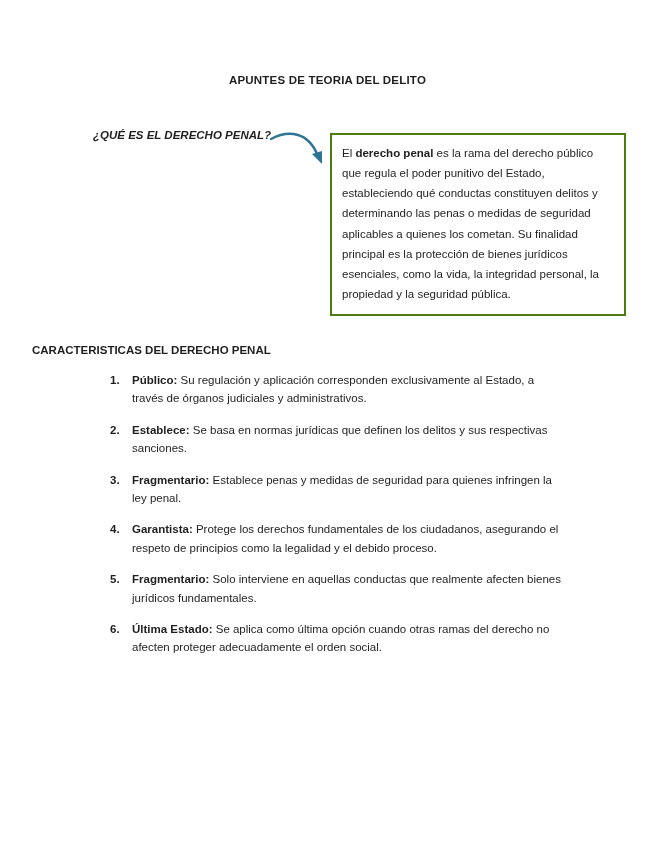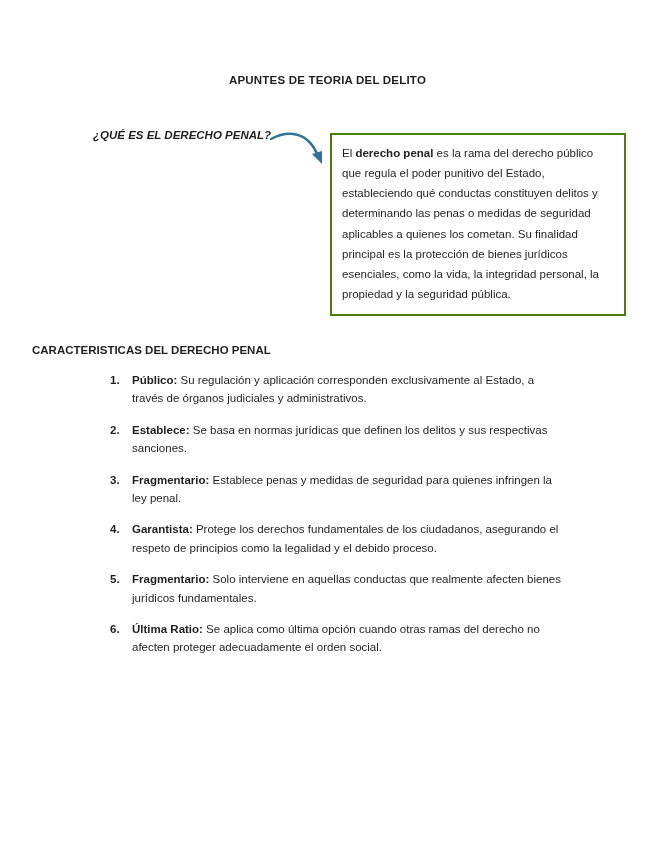--- a/index.html
+++ b/index.html
@@ -133,18 +133,18 @@
       <span class="list-body"><span class="list-term">Garantista:</span><span> Protege los derechos fundamentales de los ciudadanos, asegurando el respeto de principios como la legalidad y el debido proceso.</span></span>
     </div>
 
     <div class="list-item">
       <span class="list-number">5.</span>
       <span class="list-body"><span class="list-term">Fragmentario:</span><span> Solo interviene en aquellas conductas que realmente afecten bienes jurídicos fundamentales.</span></span>
     </div>
 
     <div class="list-item">
       <span class="list-number">6.</span>
-      <span class="list-body"><span class="list-term">Última Ratio:</span><span> Se aplica como última opción cuando otras ramas del derecho no afecten proteger adecuadamente el orden social.</span></span>
+      <span class="list-body"><span class="list-term">Última Estado:</span><span> Se aplica como última opción cuando otras ramas del derecho no afecten proteger adecuadamente el orden social.</span></span>
     </div>
 
   </div>
 
 </div>
 
 </body></html>

